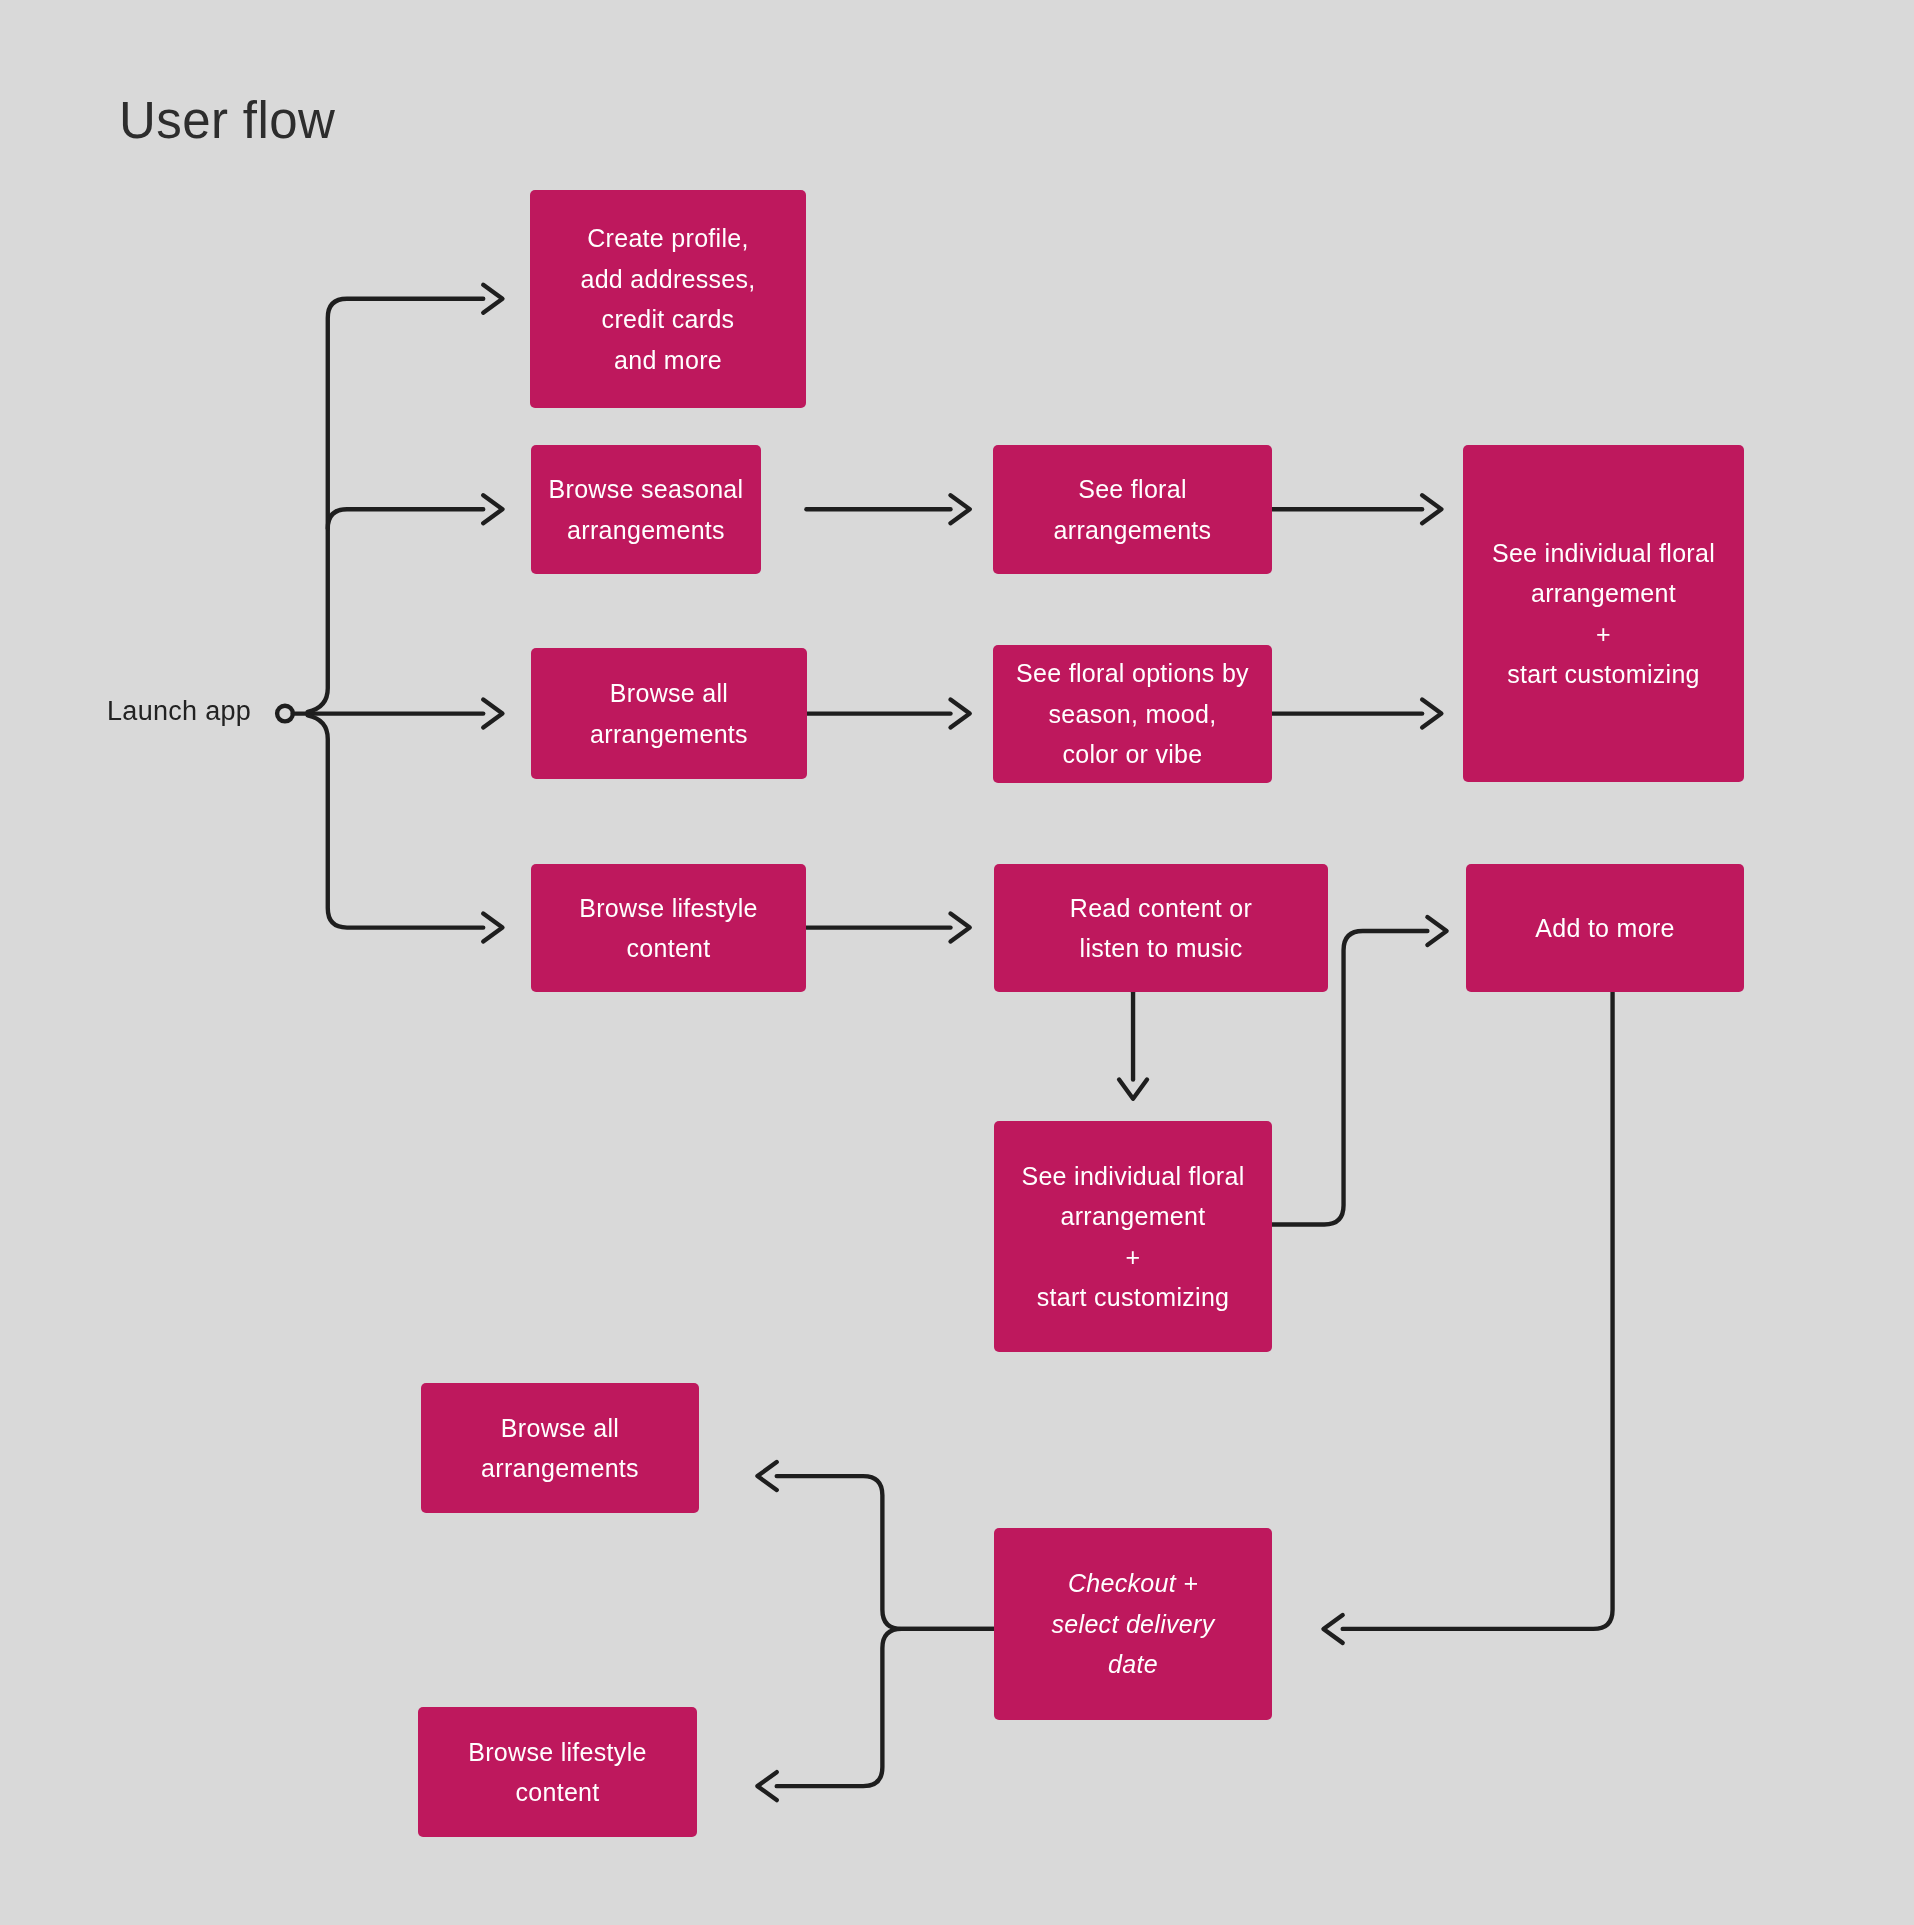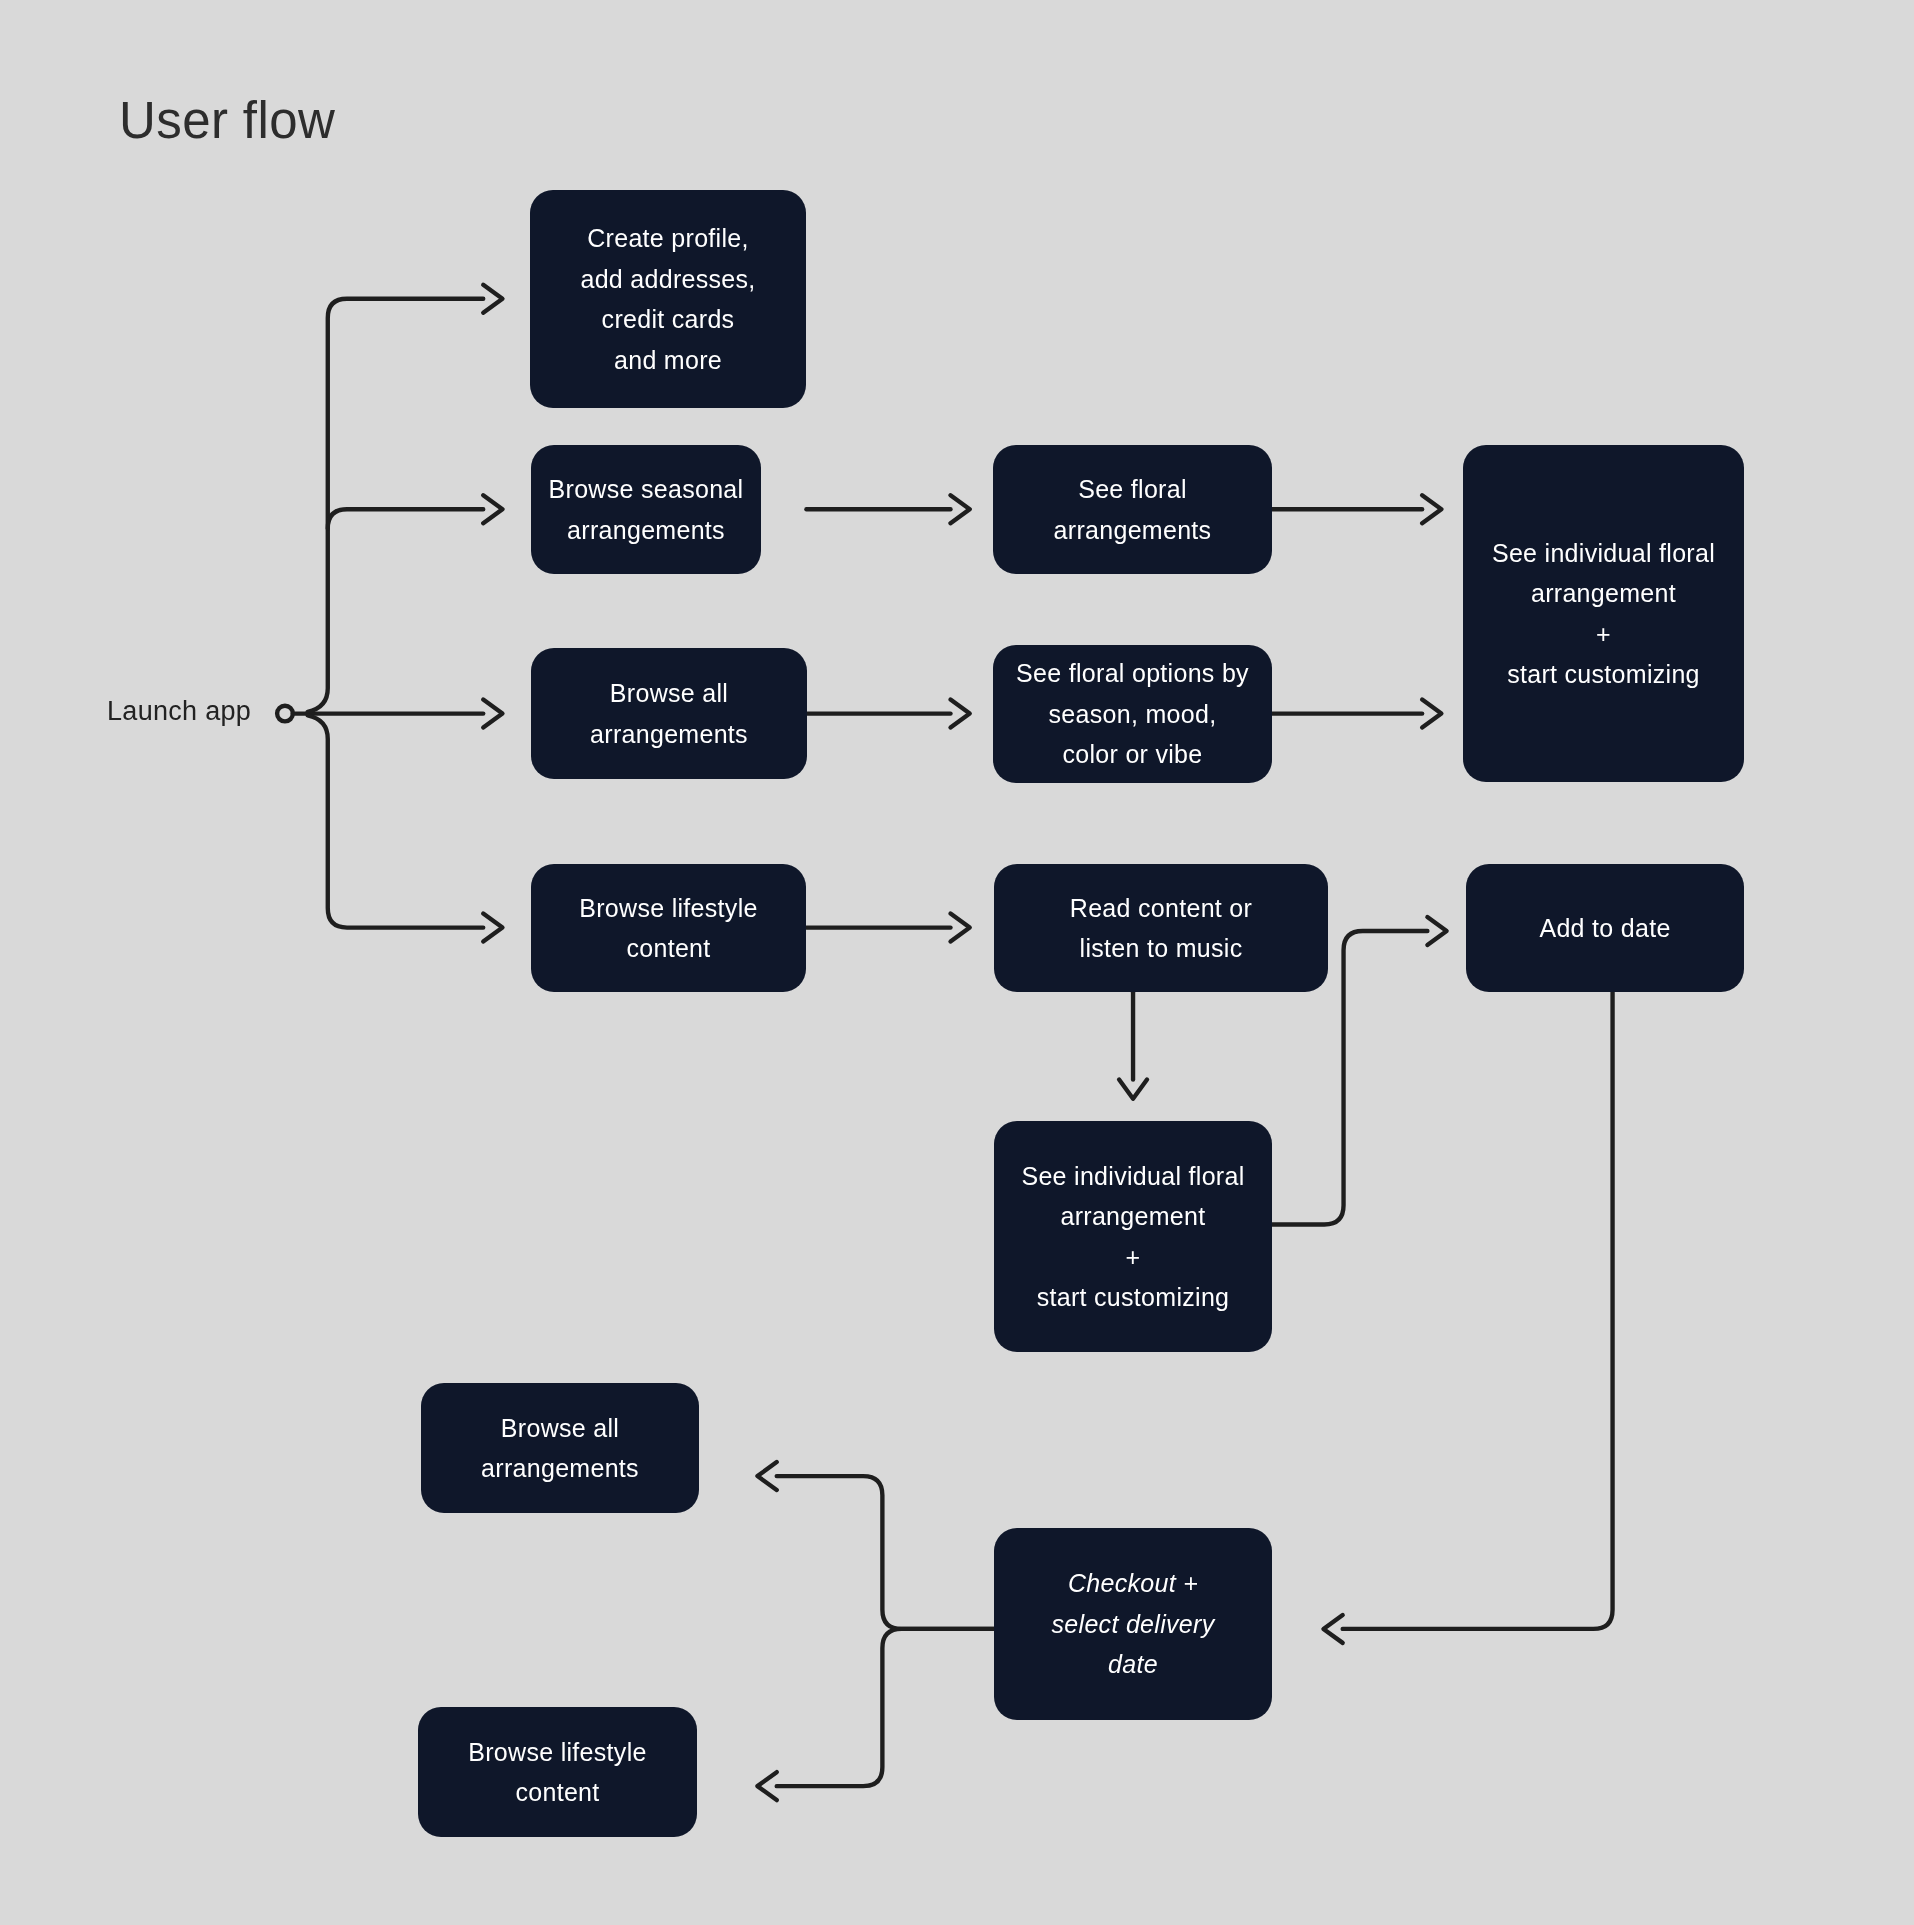--- a/index.html
+++ b/index.html
@@ -16,21 +16,21 @@
     position:absolute;left:92px;top:696px;
     font-size:27px;color:#222222;letter-spacing:0.3px;margin-left:15px;
   }
   svg.connectors{position:absolute;left:0;top:0;}
   svg.connectors path, svg.connectors circle{
     fill:none;stroke:#1e1e1e;stroke-width:5;
     stroke-linecap:round;stroke-linejoin:round;
   }
   .node{
     position:absolute;display:flex;align-items:center;justify-content:center;
-    background:#0f172a;border-radius:23px;color:#ffffff;
+    background:#be185d;border-radius:5px;color:#ffffff;
     font-size:25px;line-height:1.62;text-align:center;letter-spacing:0.3px;
   }
   .node .txt{white-space:pre-line;}
   
   .n-create-profile   {left:530px; top:190px; width:276px; height:218px;}
   .n-browse-seasonal  {left:531px; top:445px; width:230px; height:129px;}
   .n-see-floral       {left:993px;top:445px; width:279px; height:129px;justify-content:center;}
   .n-browse-all       {left:531px; top:648px; width:276px; height:131px;}
   .n-see-options      {left:993px;top:645px; width:279px; height:138px;}
   .n-see-individual   {left:1463px;top:445px; width:281px; height:337px;}
@@ -125,21 +125,21 @@
   </div>
 <div class="node n-browse-lifestyle">
     <span class="txt">Browse lifestyle
 content</span>
   </div>
 <div class="node n-read-content">
     <span class="txt">Read content or
 listen to music</span>
   </div>
 <div class="node n-add-to-cart">
-    <span class="txt">Add to date</span>
+    <span class="txt">Add to more</span>
   </div>
 <div class="node n-see-individual-2">
     <span class="txt">See individual floral
 arrangement
 +
 start customizing</span>
   </div>
 <div class="node n-checkout">
     <span class="txt">Checkout +
 select delivery

